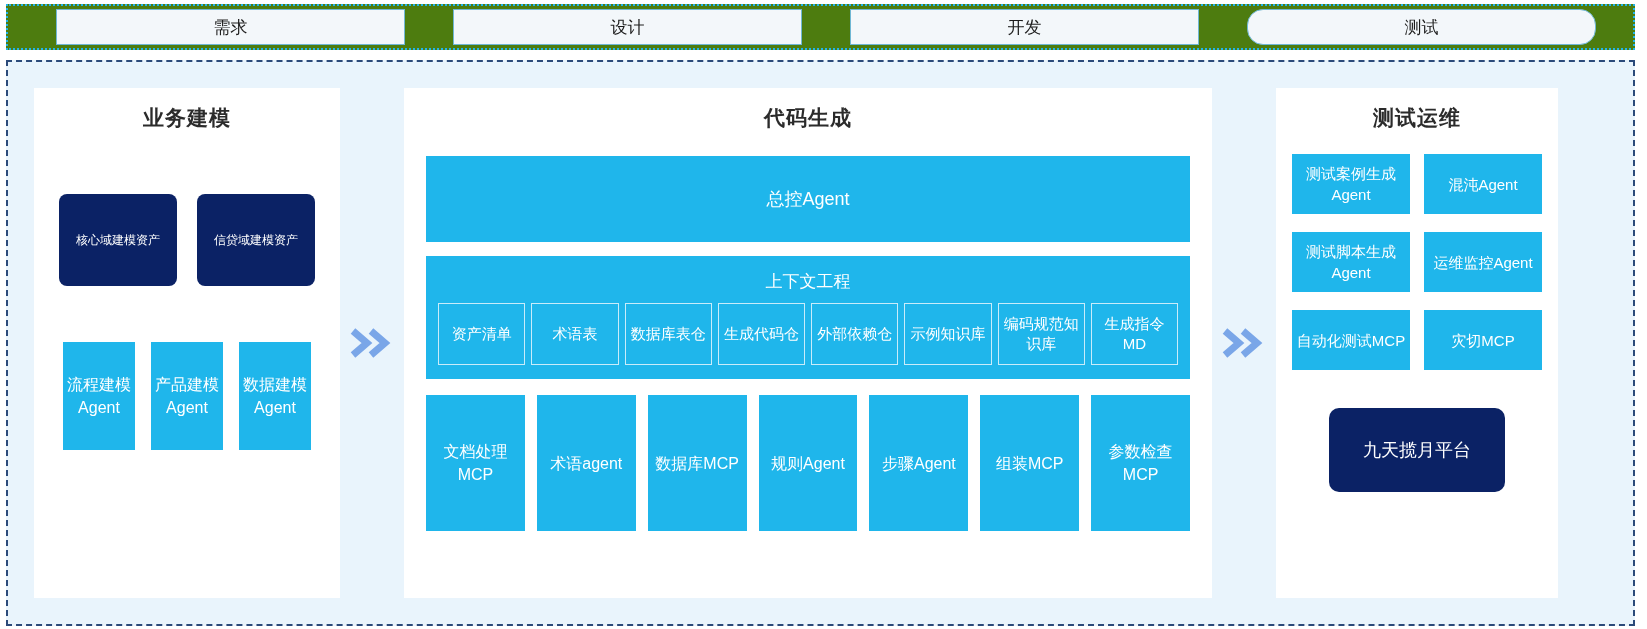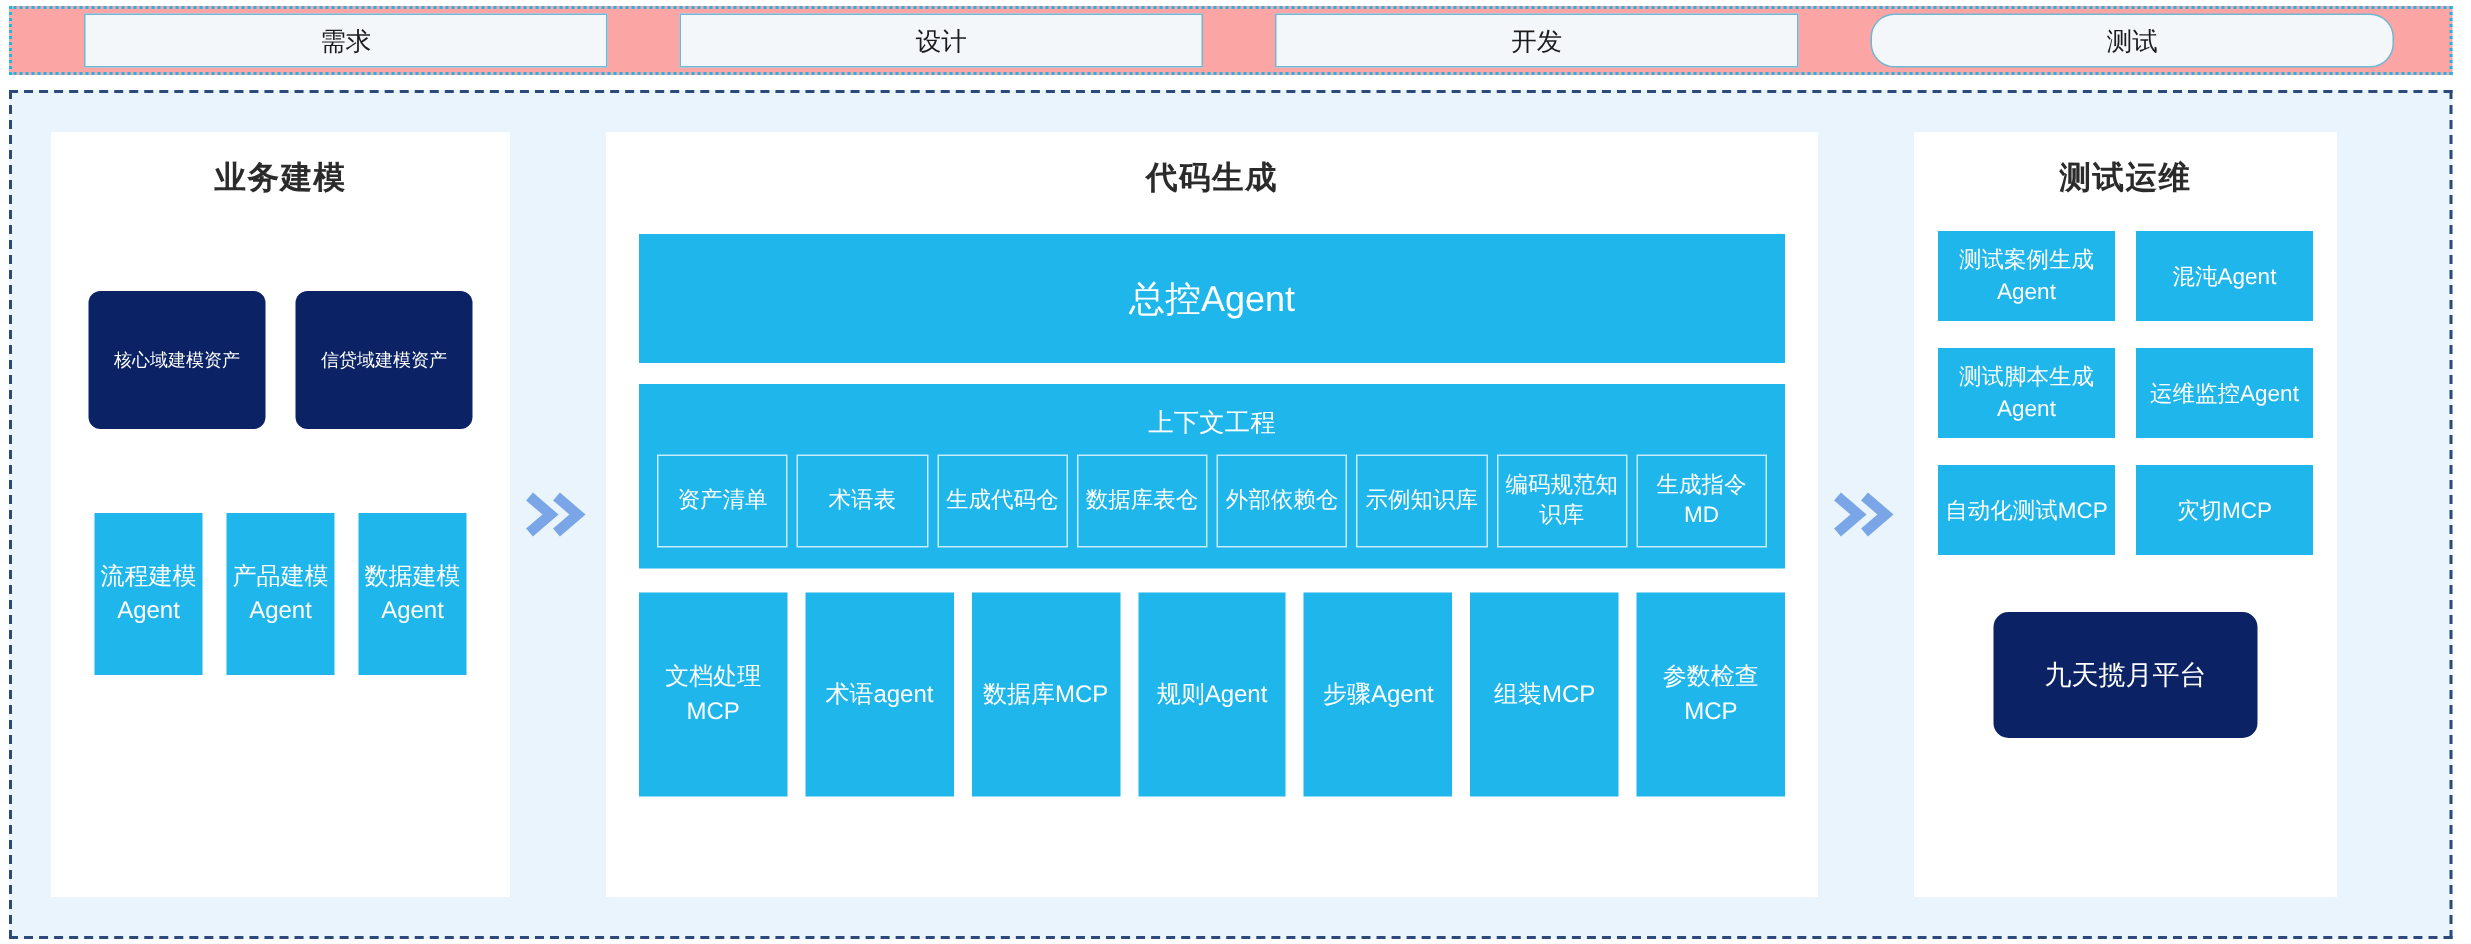--- a/index.html
+++ b/index.html
@@ -14,21 +14,21 @@
     overflow: hidden;
   }
 
   
   .phase-strip {
     position: absolute;
     left: 6px;
     top: 4px;
     width: 1629px;
     height: 46px;
-    background: #fca5a5;
+    background: #4d7c0f;
     border: 2px dotted #21b4e8;
     display: flex;
     align-items: center;
     justify-content: space-between;
     padding: 0 26px;
     box-sizing: border-box;
   }
   .phase-box {
     flex: 1 1 0;
     margin: 0 24px;
@@ -134,21 +134,21 @@
   }
 
   
   .center-inner { padding: 0 22px; }
 
   .master-bar {
     margin-top: 24px;
     height: 86px;
     background: #1fb6eb;
     color: #ffffff;
-    font-size: 24px;
+    font-size: 18px;
     display: flex;
     align-items: center;
     justify-content: center;
   }
 
   .context-block {
     margin-top: 14px;
     background: #1fb6eb;
     padding: 10px 12px 14px 12px;
     box-sizing: border-box;
@@ -298,24 +298,24 @@
       <div class="context-block">
         <div class="context-title">上下文工程</div>
         <div class="context-items">
           <div class="ctx-item">
             <span>资产清单</span>
           </div>
           <div class="ctx-item">
             <span>术语表</span>
           </div>
           <div class="ctx-item">
+            <span>数据库表仓</span>
+          </div>
+          <div class="ctx-item">
             <span>生成代码仓</span>
-          </div>
-          <div class="ctx-item">
-            <span>数据库表仓</span>
           </div>
           <div class="ctx-item">
             <span>外部依赖仓</span>
           </div>
           <div class="ctx-item">
             <span>示例知识库</span>
           </div>
           <div class="ctx-item">
             <span>编码规范知识库</span>
           </div>

